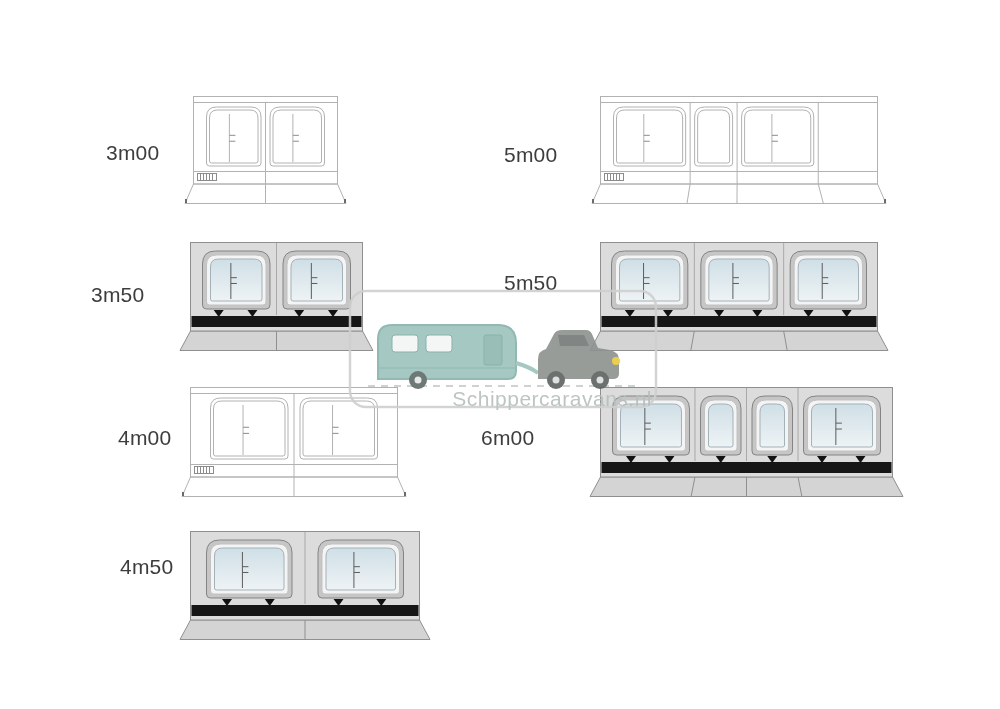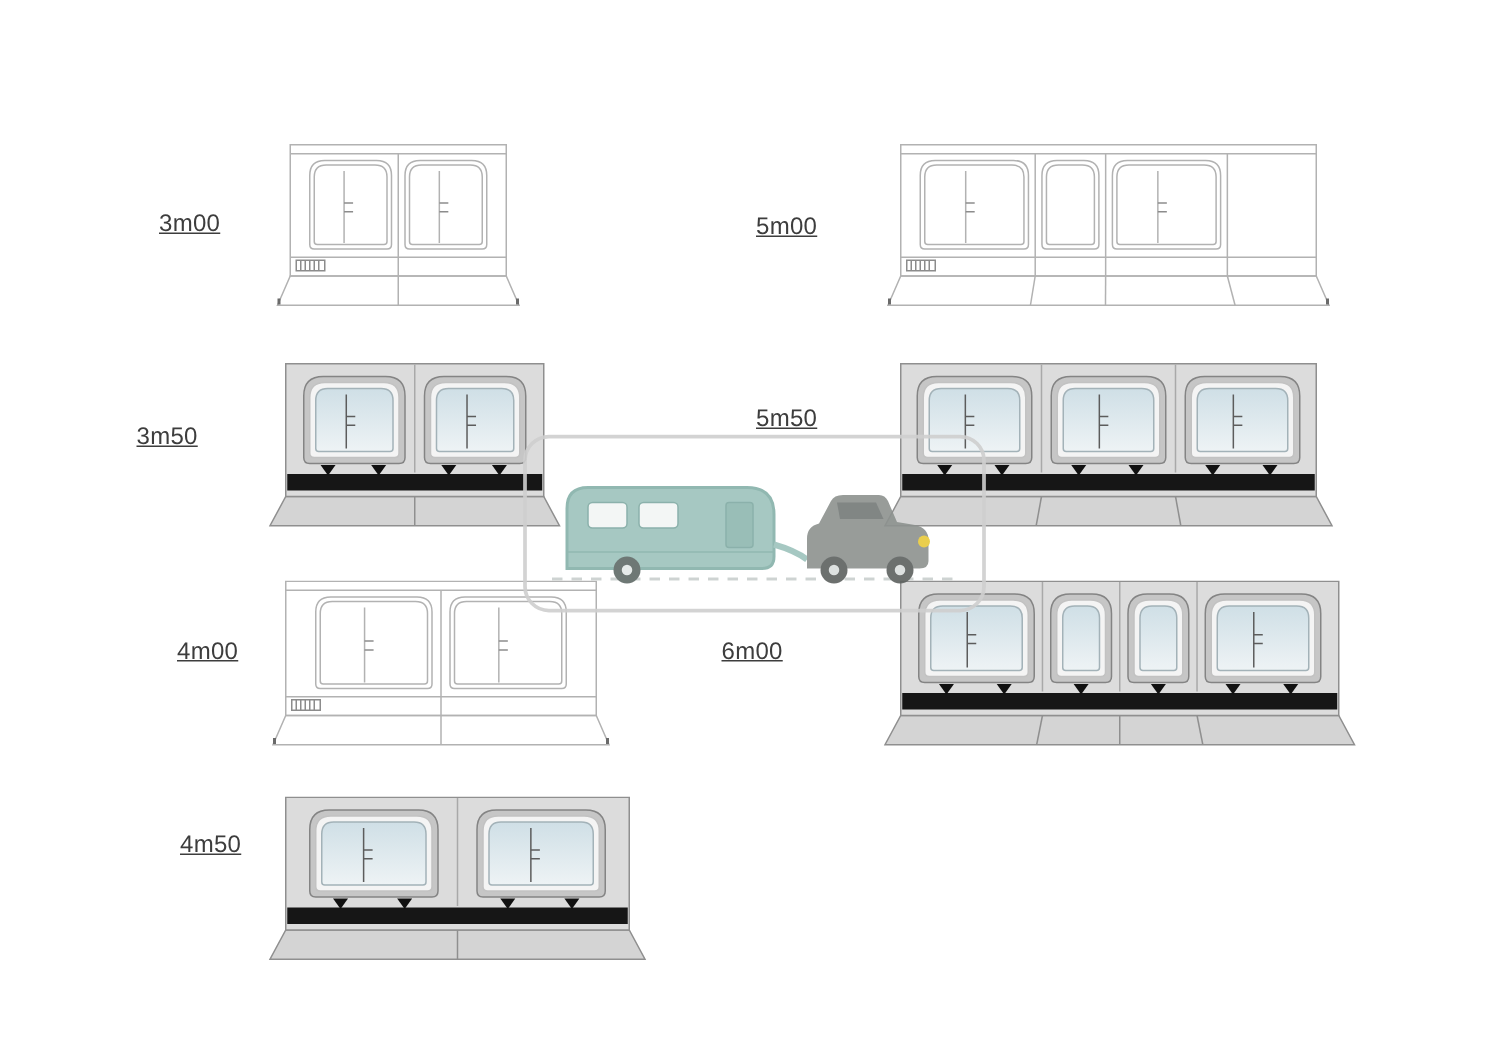--- a/index.html
+++ b/index.html
@@ -1,18 +1,18 @@
 <!DOCTYPE html>
 <html><head>
 <meta charset="utf-8">
 <style>
   html,body{margin:0;padding:0;background:#ffffff;}
   #stage{position:relative;width:1000px;height:709px;background:#ffffff;overflow:hidden;
          font-family:"Liberation Sans","DejaVu Sans",sans-serif;}
-  .size-label{position:absolute;font-size:16px;color:#3d3d3d;letter-spacing:.2px;line-height:1;text-decoration:underline;}
+  .size-label{position:absolute;font-size:21px;color:#3d3d3d;letter-spacing:.2px;line-height:1;}
   .awning{position:absolute;}
   .awning svg{display:block;}
   #watermark{position:absolute;left:348px;top:289px;width:310px;height:122px;opacity:.9;}
   #watermark svg{position:absolute;left:0;top:0;}
   #watermark .brand-text{position:absolute;right:6px;bottom:2px;font-size:21px;
          color:#b5bfbd;letter-spacing:.5px;line-height:1;}
 </style>
 </head>
 <body>
 
@@ -316,15 +316,16 @@
       <g>
         <path d="M190,90 L190,70 Q190,62 198,60 L206,45 Q208,41 214,41 L238,41 Q242,41 244,45 L250,59 L262,61 Q271,63 271,71 L271,85 Q271,90 265,90 Z" fill="#8d928f"></path>
         <polygon points="210,46 236,46 241,57 212,57" fill="#747977"></polygon>
         <circle cx="208" cy="91" r="9" fill="#5d615f"></circle>
         <circle cx="208" cy="91" r="3.5" fill="#dadedd"></circle>
         <circle cx="252" cy="91" r="9" fill="#5d615f"></circle>
         <circle cx="252" cy="91" r="3.5" fill="#dadedd"></circle>
         <circle cx="268" cy="72" r="4" fill="#e8c93a"></circle>
       </g>
     </svg>
+    <span class="brand-text">Schippercaravans.nl</span>
   </div>
 
 </div>
 
 </body></html>

